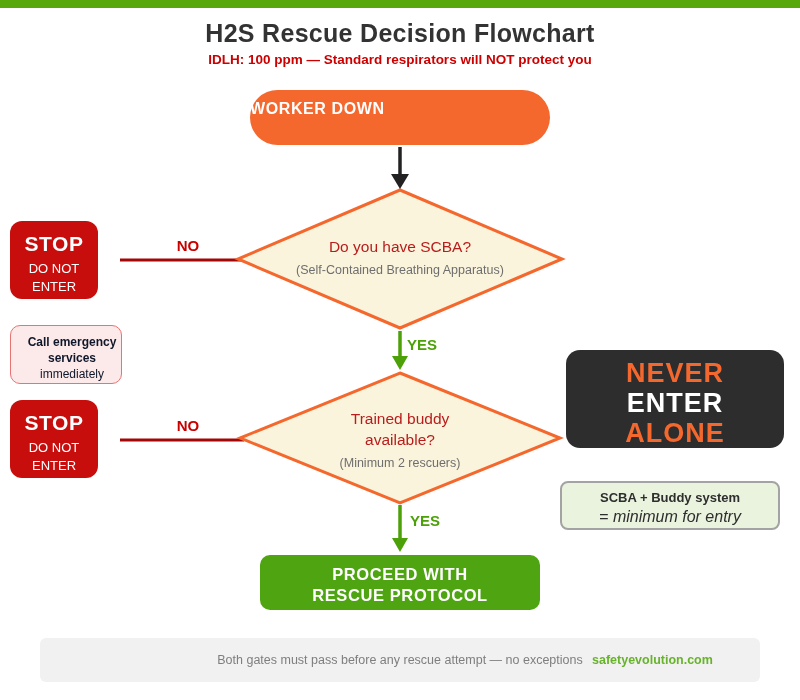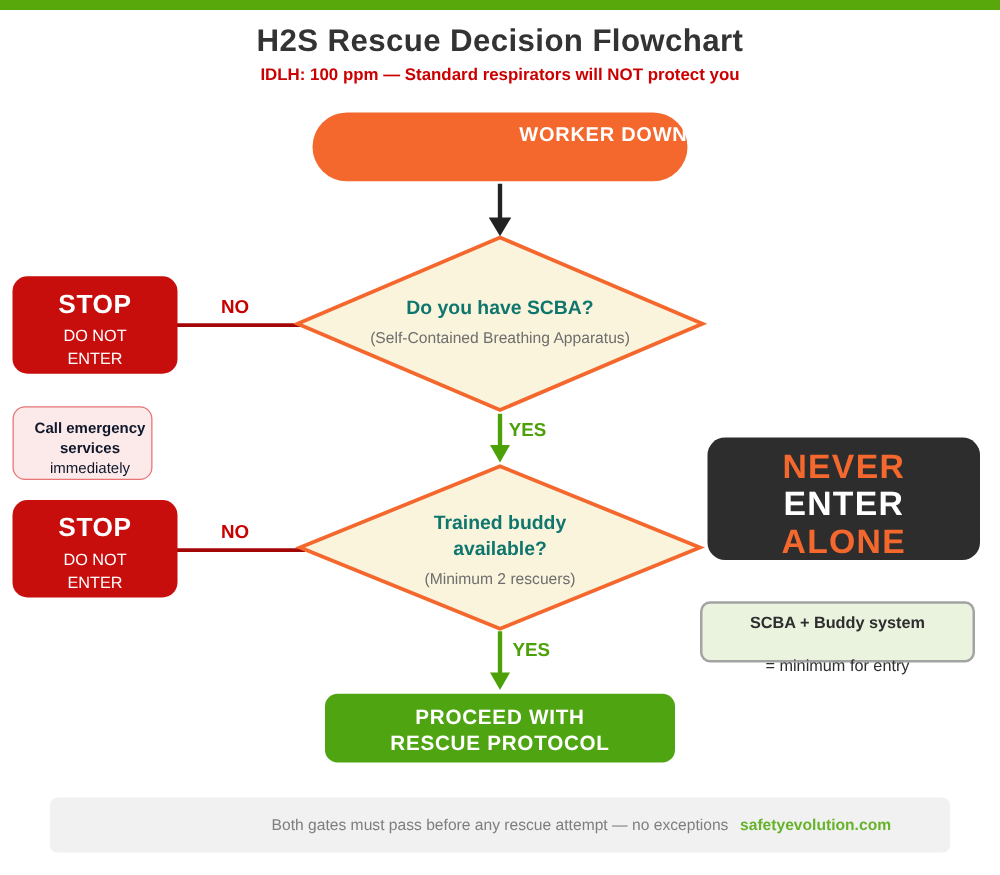--- a/index.html
+++ b/index.html
@@ -15,33 +15,33 @@
   .subtitle {
     position: absolute; left: 0; top: 52px; width: 800px; text-align: center;
     font-size: 13.5px; font-weight: bold; color: #CC0000;
   }
   svg.layer { position: absolute; left: 0; top: 0; }
 
   .node { position: absolute; box-sizing: border-box; }
 
   #worker {
     left: 250px; top: 90px; width: 300px; height: 55px; background: #F4682E;
-    border-radius: 28px; color: #ffffff; text-align: right; padding-top: 10px;
+    border-radius: 28px; color: #ffffff; text-align: left; padding-top: 10px;
   }
   #worker .l1 { font-size: 16px; font-weight: bold; letter-spacing: 0.6px; }
   #worker .l2 { font-size: 12.5px; margin-top: 4px; }
 
   .dtext { position: absolute; left: 240px; width: 320px; text-align: center; }
   #d1text { top: 236px; }
   #d2text { top: 408px; }
-  .dtext .q { font-size: 15.5px; font-weight: bold; color: #0f766e; line-height: 21px; }
+  .dtext .q { font-size: 15.5px; font-weight: normal; color: #b91c1c; line-height: 21px; }
   .dtext .d { font-size: 12.5px; color: #6E6E6E; margin-top: 6px; }
 
   .stop {
-    left: 10px; width: 132px; height: 78px; background: #C80D0D;
+    left: 10px; width: 88px; height: 78px; background: #C80D0D;
     border-radius: 12px; color: #ffffff; text-align: center;
   }
   #stop1 { top: 221px; }
   #stop2 { top: 400px; }
   .stop .t { font-size: 21px; font-weight: bold; margin-top: 11px; letter-spacing: 0.5px; }
   .stop .s { font-size: 13px; line-height: 18px; margin-top: 4px; }
 
   #emergency {
     left: 10px; top: 325px; width: 112px; height: 59px; background: #FCE9E9;
     border: 1.5px solid #E87373; border-radius: 10px; color: #0f172a;
@@ -64,21 +64,21 @@
   }
   #neverbox div { font-size: 27px; font-weight: bold; line-height: 30px; letter-spacing: 1px; }
   #neverbox .orange { color: #F4682E; }
 
   #minnote {
     left: 560px; top: 481px; width: 220px; height: 49px; background: #EAF3DE;
     border: 2px solid #a3a3a3; border-radius: 8px; text-align: center;
     color: #2E2E2E; padding-top: 7px;
   }
   #minnote .l1 { font-size: 13px; font-weight: bold; }
-  #minnote .l2 { font-size: 13px; margin-top: 20px; }
+  #minnote .l2 { font-size: 16px; margin-top: 3px; font-style: italic; }
 
   #proceed {
     left: 260px; top: 555px; width: 280px; height: 55px; background: #4EA511;
     border-radius: 10px; color: #ffffff; text-align: center; padding-top: 9px;
     font-size: 16.5px; font-weight: bold; line-height: 21px; letter-spacing: 0.6px;
   }
 
   #footer {
     left: 40px; top: 638px; width: 720px; height: 44px; background: #F1F1F1;
     border-radius: 6px;

